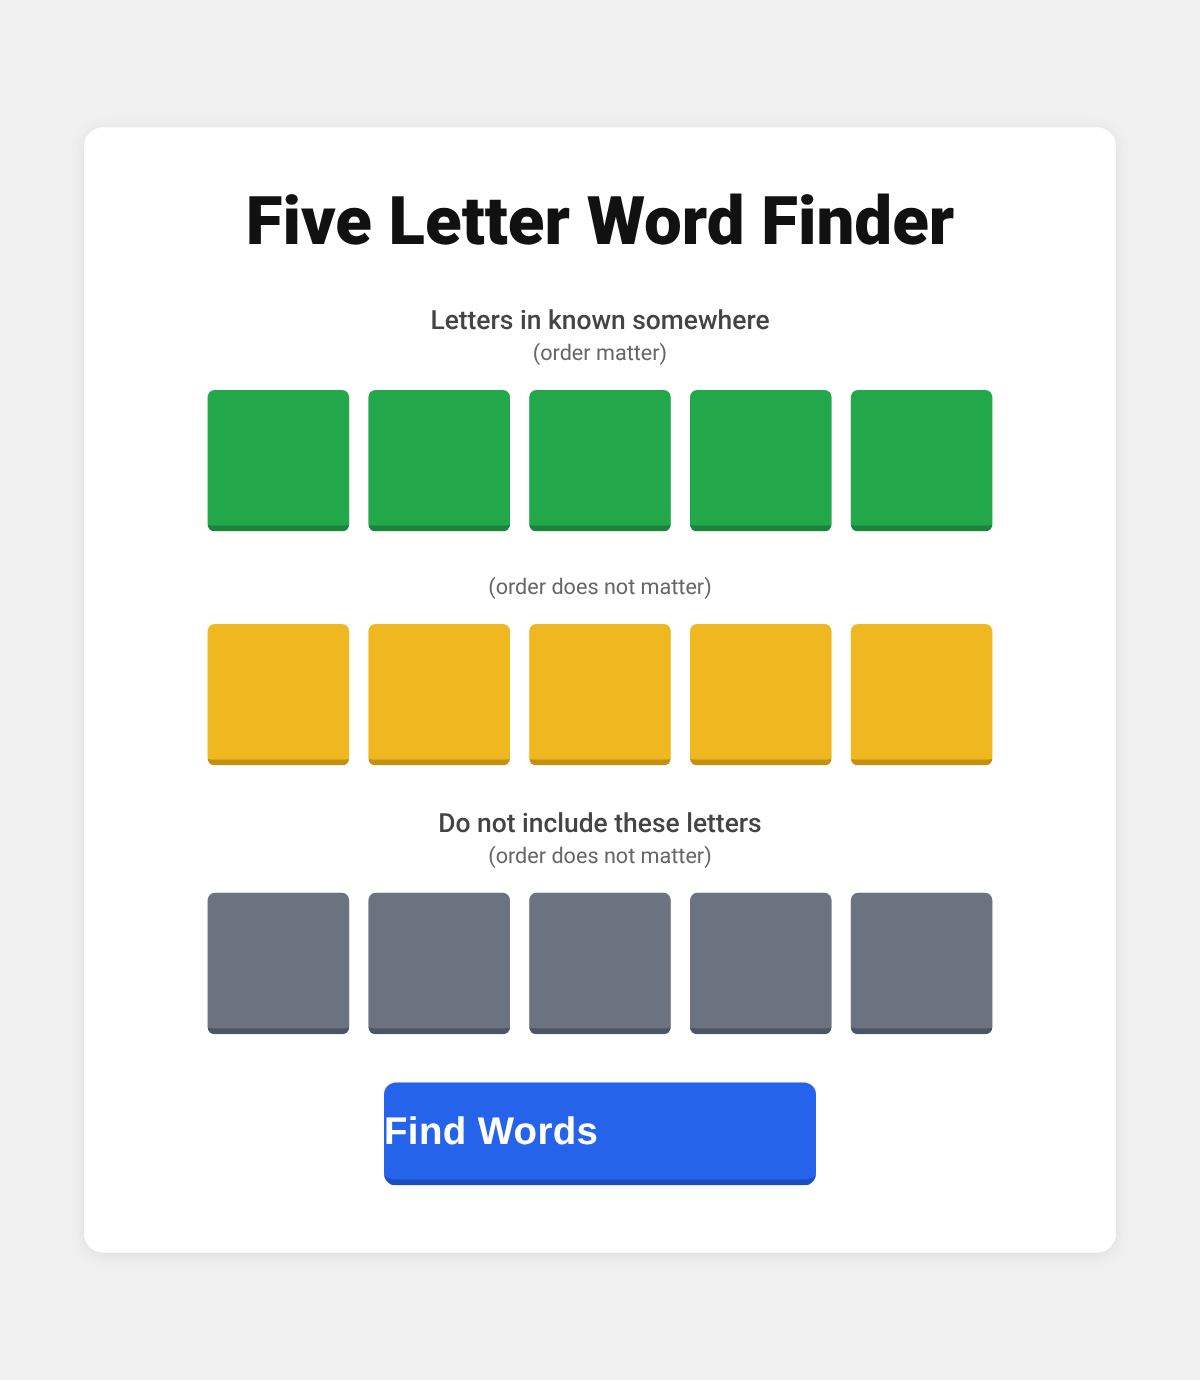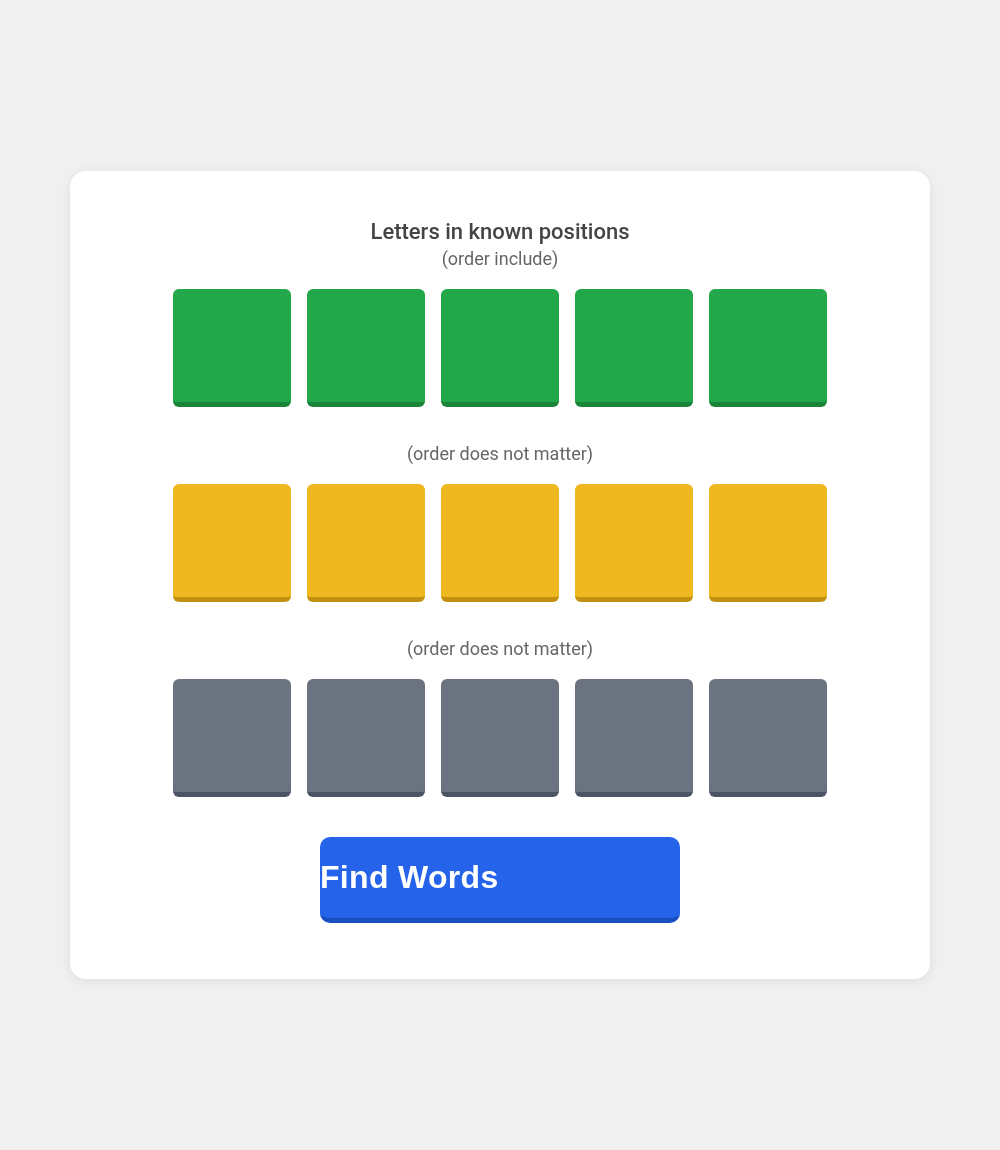--- a/index.html
+++ b/index.html
@@ -98,24 +98,25 @@
       border-radius: 10px;
       border-bottom: 5px solid #1a4fc0;
       cursor: pointer;
       letter-spacing: 0.01em;
     }
   </style>
 </head>
 <body>
 
 <div class="card">
+  <h1 class="page-title">Five Letter Word Finder</h1>
 
   <div class="section">
-    <div class="section-label">Letters in known positions</div>
-    <div class="section-sublabel">(order include)</div>
+    <div class="section-label">Letters in known somewhere</div>
+    <div class="section-sublabel">(order matter)</div>
     <div class="tiles-row">
       <button class="tile tile-green"></button>
       <button class="tile tile-green"></button>
       <button class="tile tile-green"></button>
       <button class="tile tile-green"></button>
       <button class="tile tile-green"></button>
     </div>
   </div>
 
   <div class="section">
@@ -123,20 +124,21 @@
     <div class="tiles-row">
       <button class="tile tile-yellow"></button>
       <button class="tile tile-yellow"></button>
       <button class="tile tile-yellow"></button>
       <button class="tile tile-yellow"></button>
       <button class="tile tile-yellow"></button>
     </div>
   </div>
 
   <div class="section">
+    <div class="section-label">Do not include these letters</div>
     <div class="section-sublabel">(order does not matter)</div>
     <div class="tiles-row">
       <button class="tile tile-gray"></button>
       <button class="tile tile-gray"></button>
       <button class="tile tile-gray"></button>
       <button class="tile tile-gray"></button>
       <button class="tile tile-gray"></button>
     </div>
   </div>
 

